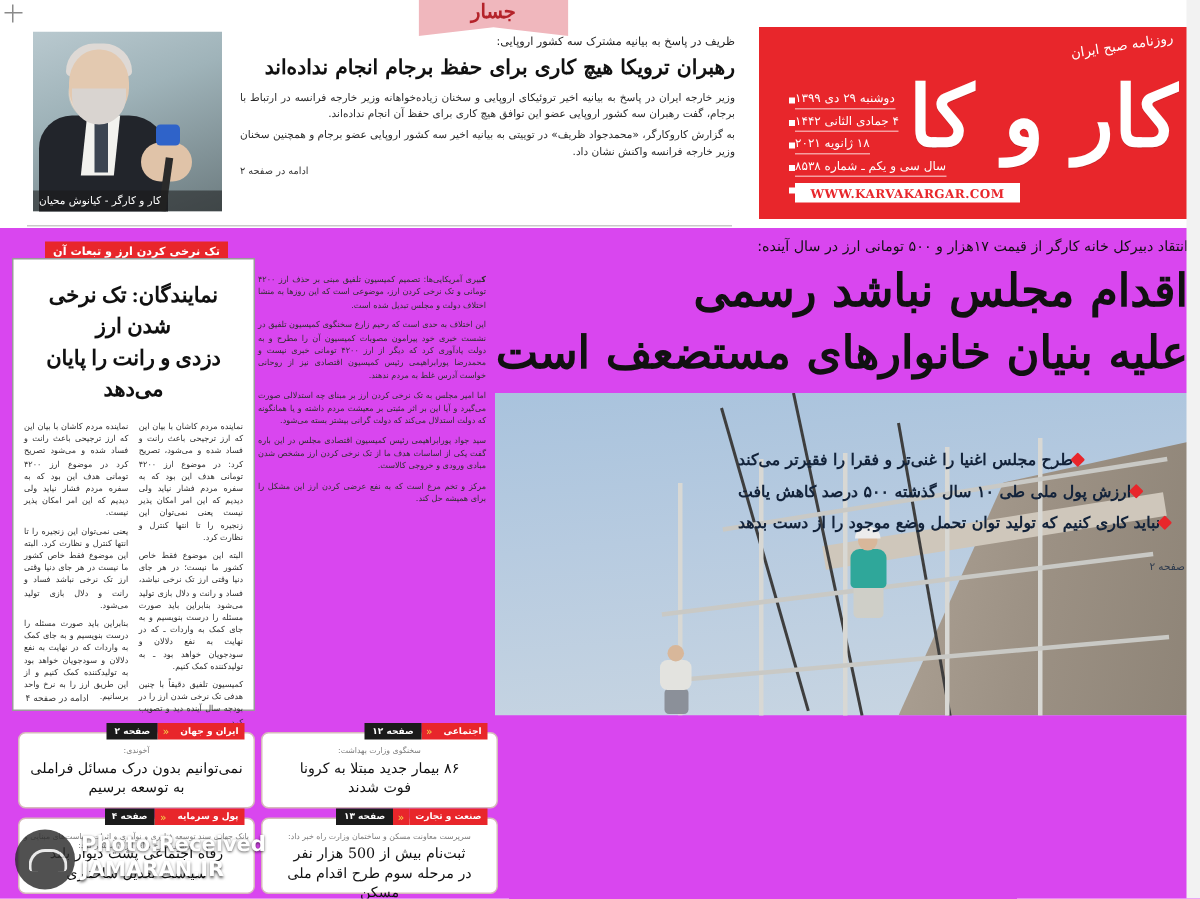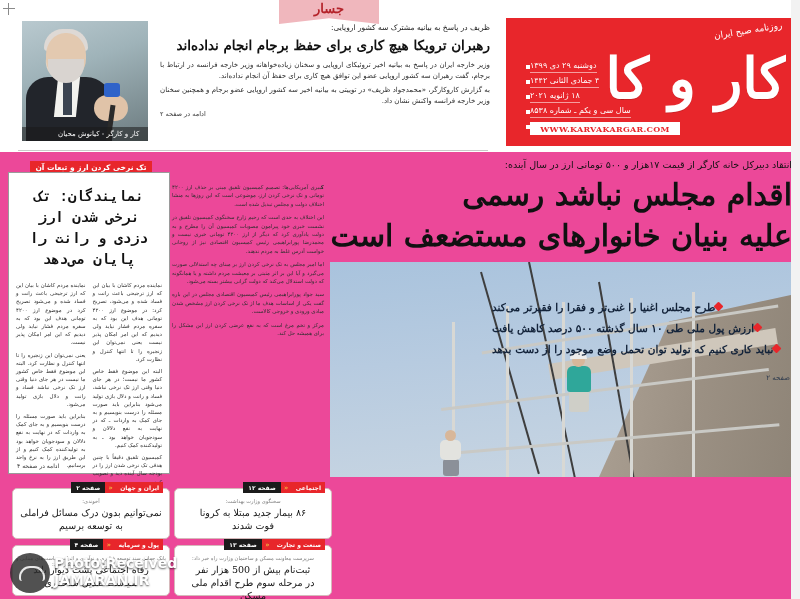--- a/index.html
+++ b/index.html
@@ -2,21 +2,21 @@
 <html lang="fa" dir="rtl"><head>
 <meta charset="utf-8">
 <style>
   html,body{margin:0;padding:0;}
   body{
     width:800px;height:599px;overflow:hidden;
     background:#ffffff;
     font-family:"DejaVu Sans","Liberation Sans",sans-serif;
     position:relative;
   }
-  .page{position:absolute;inset:0;background:#ec4899;}
+  .page{position:absolute;inset:0;background:#d946ef;}
 
   
   .top-strip{position:absolute;left:0;top:0;width:800px;height:152px;background:#fff;}
 
   .crop-mark{position:absolute;left:3px;top:3px;width:12px;height:12px;}
   .crop-mark:before,.crop-mark:after{content:"";position:absolute;background:#8a8a8a;}
   .crop-mark:before{left:5px;top:0;width:1px;height:12px;}
   .crop-mark:after{left:0;top:5px;width:12px;height:1px;}
 
   
@@ -73,21 +73,21 @@
   .zf-shirt{position:absolute;left:34px;top:56px;width:22px;height:40px;background:#f2f2ee;transform:skewX(-6deg);}
   .zf-tie{position:absolute;left:41px;top:60px;width:9px;height:34px;background:#3b4450;}
   .zf-hand{position:absolute;left:72px;top:74px;width:34px;height:26px;border-radius:14px;background:#e0c3a8;}
   .zf-mic{position:absolute;left:86px;top:84px;width:5px;height:36px;background:#2a2a2a;transform:rotate(8deg);}
   .zf-blue{position:absolute;left:82px;top:62px;width:16px;height:14px;background:#2f63c9;border-radius:3px;}
   .zf-caption{
     position:absolute;left:0;bottom:0;width:126px;height:14px;
     background:rgba(25,25,25,.55);color:#fff;font-size:7px;direction:rtl;
     display:flex;align-items:center;justify-content:flex-end;padding-left:4px;box-sizing:border-box;
   }
-  .zf-caption span{padding-right:5px;padding-left:32px;}
+  .zf-caption span{padding-right:5px;}
 
   
   .tl-article{position:absolute;left:160px;top:22px;width:330px;direction:rtl;text-align:right;}
   .tl-kicker{font-size:7.5px;color:#222;margin-bottom:3px;line-height:11px;}
   .tl-head{
     font-size:13.5px;font-weight:bold;color:#111;line-height:18px;margin-bottom:6px;
     font-family:"DejaVu Serif","Liberation Serif",serif;
   }
   .tl-p{font-size:7px;line-height:10.5px;color:#2a2a2a;text-align:justify;margin-bottom:4px;}
   .tl-more{font-size:6.5px;color:#333;text-align:left;direction:rtl;}
@@ -96,21 +96,21 @@
 
   
   .left-box{position:absolute;left:8px;top:172px;width:160px;height:300px;border:1px solid #9a9a9a;background:#fff;}
   .left-tag{
     position:absolute;left:30px;top:161px;width:122px;height:13px;background:#e8262b;
     color:#fff;font-size:7.5px;font-weight:bold;direction:rtl;
     display:flex;align-items:center;justify-content:center;
   }
   .left-head{
     padding:14px 8px 6px;direction:rtl;text-align:center;
-    font-family:Liberation Mono, monospace;
+    font-family:Liberation Serif, serif;
     font-weight:bold;font-size:14px;line-height:21px;color:#111;
   }
   .left-cols{display:flex;flex-direction:row;gap:7px;padding:4px 7px 6px;direction:rtl;}
   .left-cols .col{flex:1;}
   .lc-p{font-size:5.4px;line-height:8.2px;color:#2f2f2f;text-align:justify;direction:rtl;margin:0 0 4px;}
   .left-more{position:absolute;left:8px;bottom:4px;font-size:6px;color:#333;direction:rtl;}
 
   
   .mid-col{position:absolute;left:172px;top:183px;width:152px;direction:rtl;}
   .mc-p{font-size:5.4px;line-height:8.4px;color:#2f2f2f;text-align:justify;margin:0 0 5px;}

